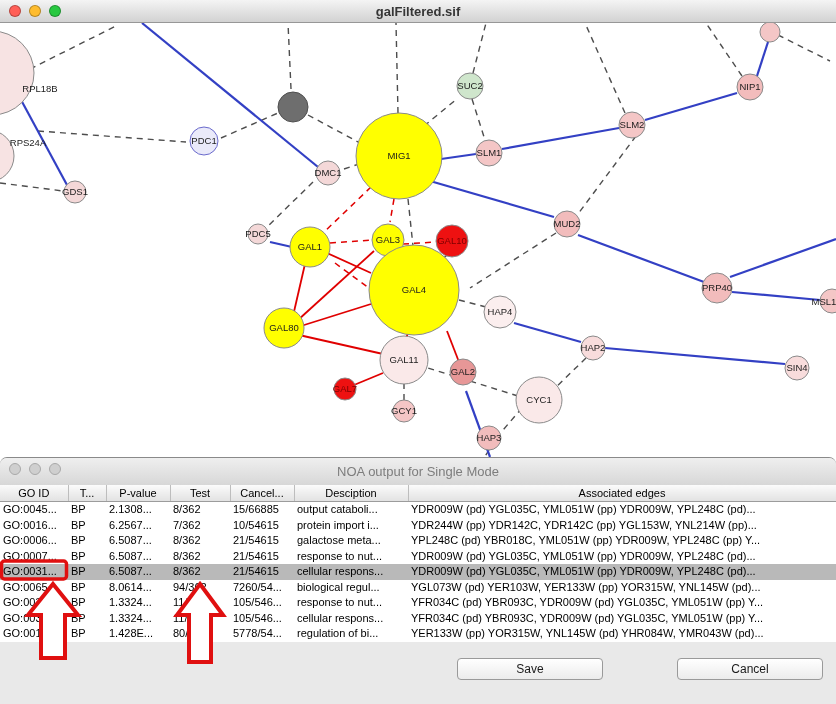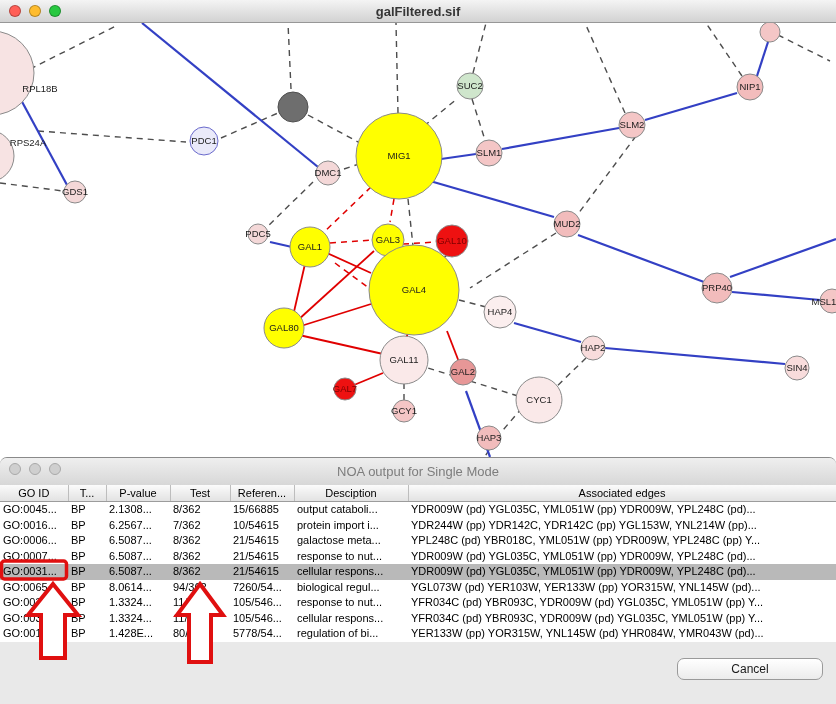--- a/index.html
+++ b/index.html
@@ -50,21 +50,21 @@
   col.c1{width:68px}col.c2{width:38px}col.c3{width:64px}col.c4{width:60px}
   col.c5{width:64px}col.c6{width:114px}col.c7{width:428px}
   .btn{
     position:absolute;top:200px;height:22px;width:146px;box-sizing:border-box;
     border:1px solid #9a9a9a;border-radius:4px;font-size:12px;
     background:linear-gradient(#ffffff,#ececec);color:#1a1a1a;
     text-align:center;line-height:20px;cursor:default;
     box-shadow:inset 0 1px 0 rgba(255,255,255,.9);
   }
   .btn.save{left:457px;}
-  .btn.cancel{left:677px;border-radius:7px;}
+  .btn.cancel{left:677px;}
   
   .overlay{position:absolute;top:0;left:0;width:836px;height:704px;pointer-events:none;z-index:60;}
 </style>
 </head>
 <body>
 
 <div class="window-top">
   <div class="titlebar">
     <div class="lights">
       <span class="light red"></span>
@@ -269,21 +269,21 @@
       <col class="c5">
         <col class="c6">
         <col class="c7">
     </colgroup>
     <thead id="noa-head">
         <tr>
           <th>GO ID</th>
           <th>T...</th>
           <th>P-value</th>
           <th>Test</th>
-          <th>Referen...</th>
+          <th>Cancel...</th>
           <th>Desciption</th>
           <th>Associated edges</th>
         </tr>
       </thead>
     <tbody id="noa-body">
         <tr>
           <td>GO:0045...</td>
           <td>BP</td>
           <td>2.1308...</td>
           <td>8/362</td>
@@ -359,20 +359,21 @@
           <td>BP</td>
           <td>1.428E...</td>
           <td>80/362</td>
           <td>5778/54...</td>
           <td>regulation of bi...</td>
           <td>YER133W (pp) YOR315W, YNL145W (pd) YHR084W, YMR043W (pd)...</td>
         </tr>
       </tbody>
   </table>
 
+  <div class="btn save">Save</div>
   <div class="btn cancel">Cancel</div>
 </div>
 
 <svg class="overlay" width="836" height="704" viewBox="0 0 836 704">
   <rect x="1.5" y="561" width="65" height="18" rx="3" fill="none" stroke-width="3.5" stroke="#e01010"></rect>
   <polygon points="53,584 78,615 65,615 65,658 41,658 41,615 28,615" fill="#ffffff" stroke-width="4" stroke-linejoin="miter" stroke="#e01010"></polygon>
   <polygon points="200,584 223,615 211,615 211,662 189,662 189,615 177,615" fill="#ffffff" stroke-width="4" stroke-linejoin="miter" stroke="#e01010"></polygon>
 </svg>
 
 </body></html>

